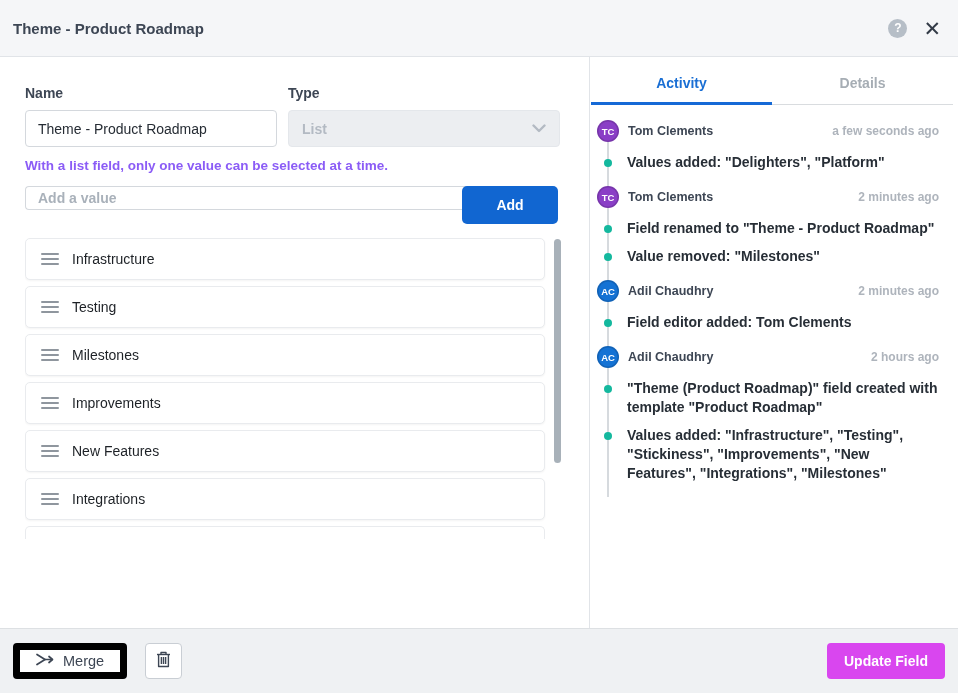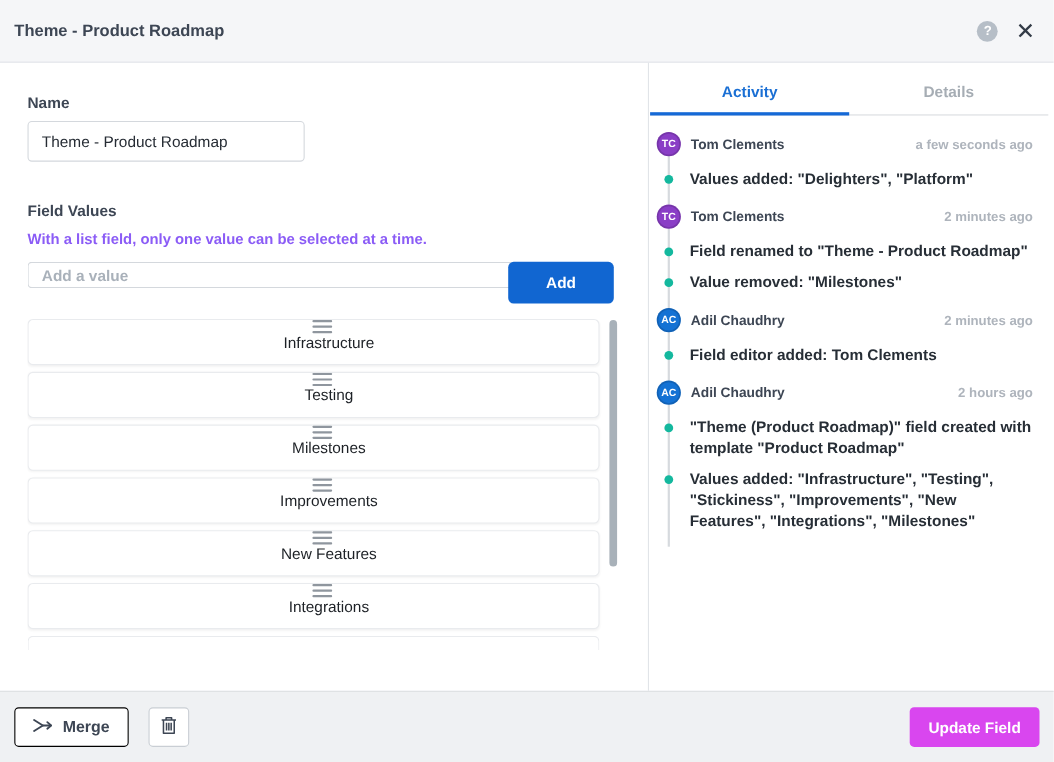--- a/index.html
+++ b/index.html
@@ -39,21 +39,21 @@
   .add-input { flex:1; height:24px; border:1px solid #d4d8dd; border-right:none; border-radius:4px 0 0 4px;
     padding:0 12px; font-size:14px; color:#ec4899; font-family:inherit; outline:none; }
   .add-input::placeholder { color:#a9b1ba; font-weight:600; }
   .add-btn { width:96px; height:38px; border:none; border-radius:5px; margin-left:-3px;
     font-size:14px; font-weight:700; color:#fff; cursor:pointer; font-family:inherit; }
 
   
   .values-wrap { margin-top:14px; width:538px; height:302px; position:relative; overflow:hidden; }
   .value-row { width:520px; height:42px; background:#fff; border:1px solid #e9ebee; border-radius:5px;
     box-shadow:0 1px 2px rgba(35,40,45,0.05); display:flex; align-items:center;
-    padding-left:15px; margin-bottom:6px;flex-direction:column; }
+    padding-left:15px; margin-bottom:6px; }
   .drag-handle { width:18px; display:flex; flex-direction:column; gap:3px; cursor:grab; }
   .drag-handle i { display:block; height:2px; background:#8f969e; border-radius:1px; }
   .value-label { margin-left:13px; font-size:14px; color:#1d2126; }
   .value-row-partial { width:520px; height:13px; border:1px solid #e9ebee; border-bottom:none;
     border-radius:5px 5px 0 0; background:#fff; }
   .scroll-thumb { position:absolute; left:529px; top:1px; width:7px; height:224px;
     background:#a8b1b9; border-radius:4px; cursor:pointer; }
 
   
   .tabs-bar { display:flex; margin:6px 5px 0 1px; border-bottom:1px solid #d9dcdf; flex:0 0 auto; }
@@ -73,22 +73,22 @@
   .entry-name { font-size:12.5px; font-weight:700; color:#3d4654; }
   .entry-time { margin-left:auto; font-size:12px; font-weight:700; color:#aeb4bc; }
   .entry-item { position:relative; padding-left:30px; margin-bottom:9px;
     font-size:14px; font-weight:600; color:#272e36; line-height:19px; }
   .entry-item::before { content:""; position:absolute; left:7px; top:6px; width:8px; height:8px;
     border-radius:50%; background:#14b89e; }
 
   
   .modal-footer { height:65px; flex:0 0 65px; background:#eff1f3; border-top:1px solid #dde0e3;
     display:flex; align-items:center; padding:0 13px; }
-  .merge-btn { height:36px; background:#fff; border:1px solid #000000; border-radius:4px;
-    display:flex; align-items:center; gap:8px; padding:0 16px; font-size:14.5px; font-weight:700;
+  .merge-btn { height:36px; background:#fff; border:7px solid #000000; border-radius:4px;
+    display:flex; align-items:center; gap:8px; padding:0 16px; font-size:14.5px; font-weight:400;
     color:#3d4654; cursor:pointer; font-family:inherit; }
   .trash-btn { width:37px; height:36px; background:#fff; border:1px solid #c9ced4; border-radius:4px;
     display:flex; align-items:center; justify-content:center; cursor:pointer; margin-left:18px; }
   .footer-spacer { flex:1; }
   .update-btn { height:36px; padding:0 17px; border:none; border-radius:4px; color:#fff;
     font-size:14px; font-weight:700; cursor:pointer; font-family:inherit; }
 </style>
 </head>
 <body>
 
@@ -102,23 +102,33 @@
   </div>
 
   <div class="modal-main">
 
     <div class="left-panel">
       <div class="fields-row">
         <div>
           <div class="field-label">Name</div>
           <input class="name-input" type="text" value="Theme - Product Roadmap" style="">
         </div>
-      </div>
-
-      <div class="fv-heading">Field Values</div>
+        <div>
+          <div class="field-label">Type</div>
+          <div class="type-select">
+            <span>List</span>
+            <span class="chevron">
+              <svg width="14" height="9" viewBox="0 0 14 9">
+                  <polyline points="1.5,1.5 7,7 12.5,1.5" fill="none" stroke="#b3bac3" stroke-width="2.4" stroke-linecap="round" stroke-linejoin="round"></polyline>
+                </svg>
+            </span>
+          </div>
+        </div>
+      </div>
+
       <div class="fv-helper">With a list field, only one value can be selected at a time.</div>
 
       <div class="add-row">
         <input class="add-input" type="text" placeholder="Add a value" style="">
         <button class="add-btn" style="background: rgb(17, 102, 209);">Add</button>
       </div>
 
       <div class="values-wrap">
 
         <div class="value-row">

